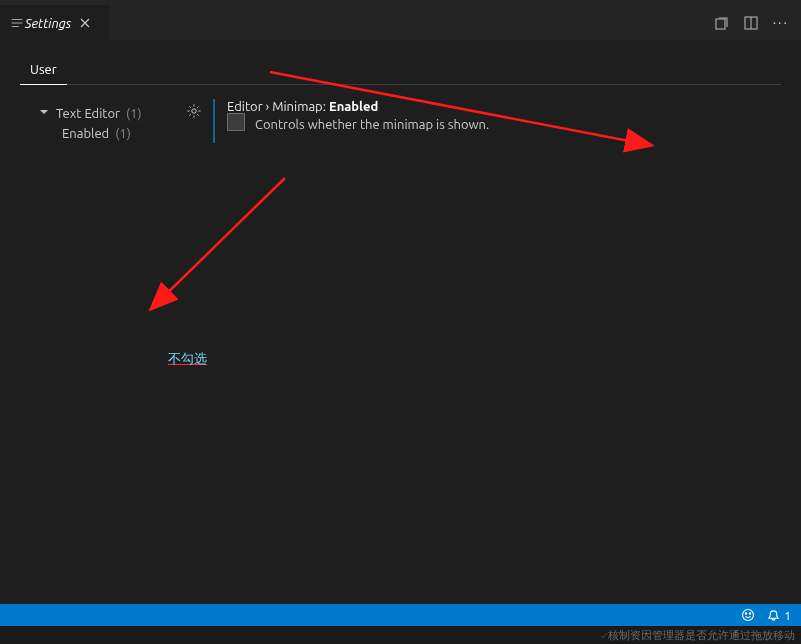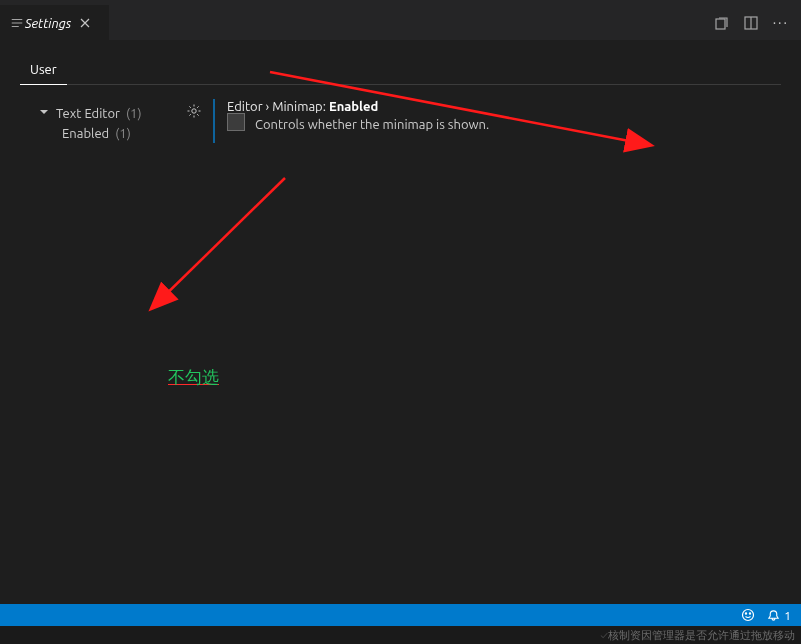--- a/index.html
+++ b/index.html
@@ -138,23 +138,23 @@
   }
   .chk {
     width: 18px; height: 18px;
     border: 1px solid #6b6b6b;
     background: #3c3c3c;
   }
   .desc { color: #cccccc; }
 
   .annotation {
     position: absolute;
-    left: 168px; top: 366px;
-    color: #22c55e;
-    font-size: 17px;
+    left: 168px; top: 350px;
+    color: #7dd3fc;
+    font-size: 13px;
     font-family: "Microsoft YaHei", sans-serif;
     text-decoration: underline;
     text-decoration-color: #ff2a2a;
   }
 
   .status-bar {
     position:absolute; left:0; right:0; bottom:18px;
     height: 22px;
     background: #007acc;
     display:flex; align-items:center;

